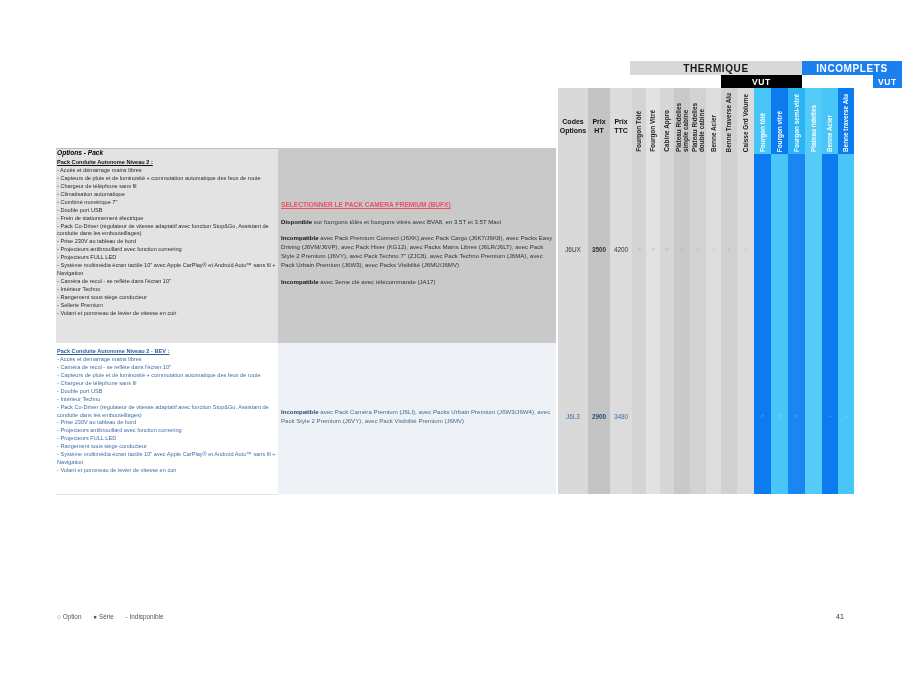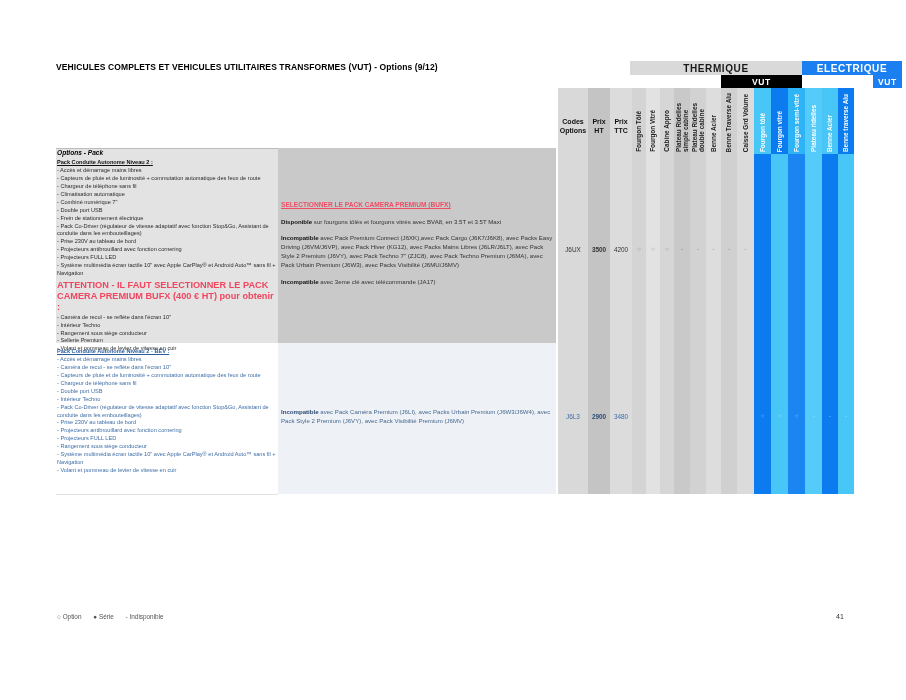--- a/index.html
+++ b/index.html
@@ -57,24 +57,23 @@
   
   .legend{position:absolute;left:57px;top:613px;font-size:6.4px;color:#555;}
   .legend span{margin-right:10px;}
   .pageno{position:absolute;left:836px;top:613px;font-size:7px;color:#333;}
 </style>
 </head>
 <body>
 
 <div id="page">
 
-  <div class="title1">VEHICULES COMPLETS ET VEHICULES UTILITAIRES TRANSFORMES (VUT) - Options (9/12)</div>
 
   <div class="band band-therm">THERMIQUE</div>
-  <div class="band band-elec">ELECTRIQUE</div>
+  <div class="band band-elec">INCOMPLETS</div>
   <div class="band-blank"></div>
   <div class="band band-vut1">VUT</div>
   <div class="band band-vut2">VUT</div>
 
   <div id="cols">
       <div class="col" style="left: 558px; width: 30px; background: rgb(217, 217, 217);">
         <div class="colhead" style="background: rgb(217, 217, 217);">
           <div class="hlabel" style="color: rgb(17, 17, 17); top: 30px;">Codes<br>Options</div>
         </div>
         <div class="mark" style="top: 158px; color: rgb(51, 51, 51); font-size: 6.4px; font-weight: normal;">J6UX</div>
@@ -207,21 +206,20 @@
         <div>- Climatisation automatique</div>
         <div>- Combiné numérique 7"</div>
         <div>- Double port USB</div>
         <div>- Frein de stationnement électrique</div>
         <div>- Pack Co-Driver (régulateur de vitesse adaptatif avec fonction Stop&amp;Go, Assistant de conduite dans les embouteillages)</div>
         <div>- Prise 230V au tableau de bord</div>
         <div>- Projecteurs antibrouillard avec fonction cornering</div>
         <div>- Projecteurs FULL LED</div>
         <div>- Système multimédia écran tactile 10" avec Apple CarPlay® et Android Auto™ sans fil + Navigation</div>
       </div>
-    <div class="attn">ATTENTION - IL FAUT SELECTIONNER LE PACK CAMERA PREMIUM BUFX (400 € HT) pour obtenir :</div>
     <div id="pack1-items-after">
         <div>- Caméra de recul - se reflète dans l'écran 10"</div>
         <div>- Intérieur Techno</div>
         <div>- Rangement sous siège conducteur</div>
         <div>- Sellerie Premium</div>
         <div>- Volant et pommeau de levier de vitesse en cuir</div>
       </div>
   </div>
 
   <div class="blockb">

